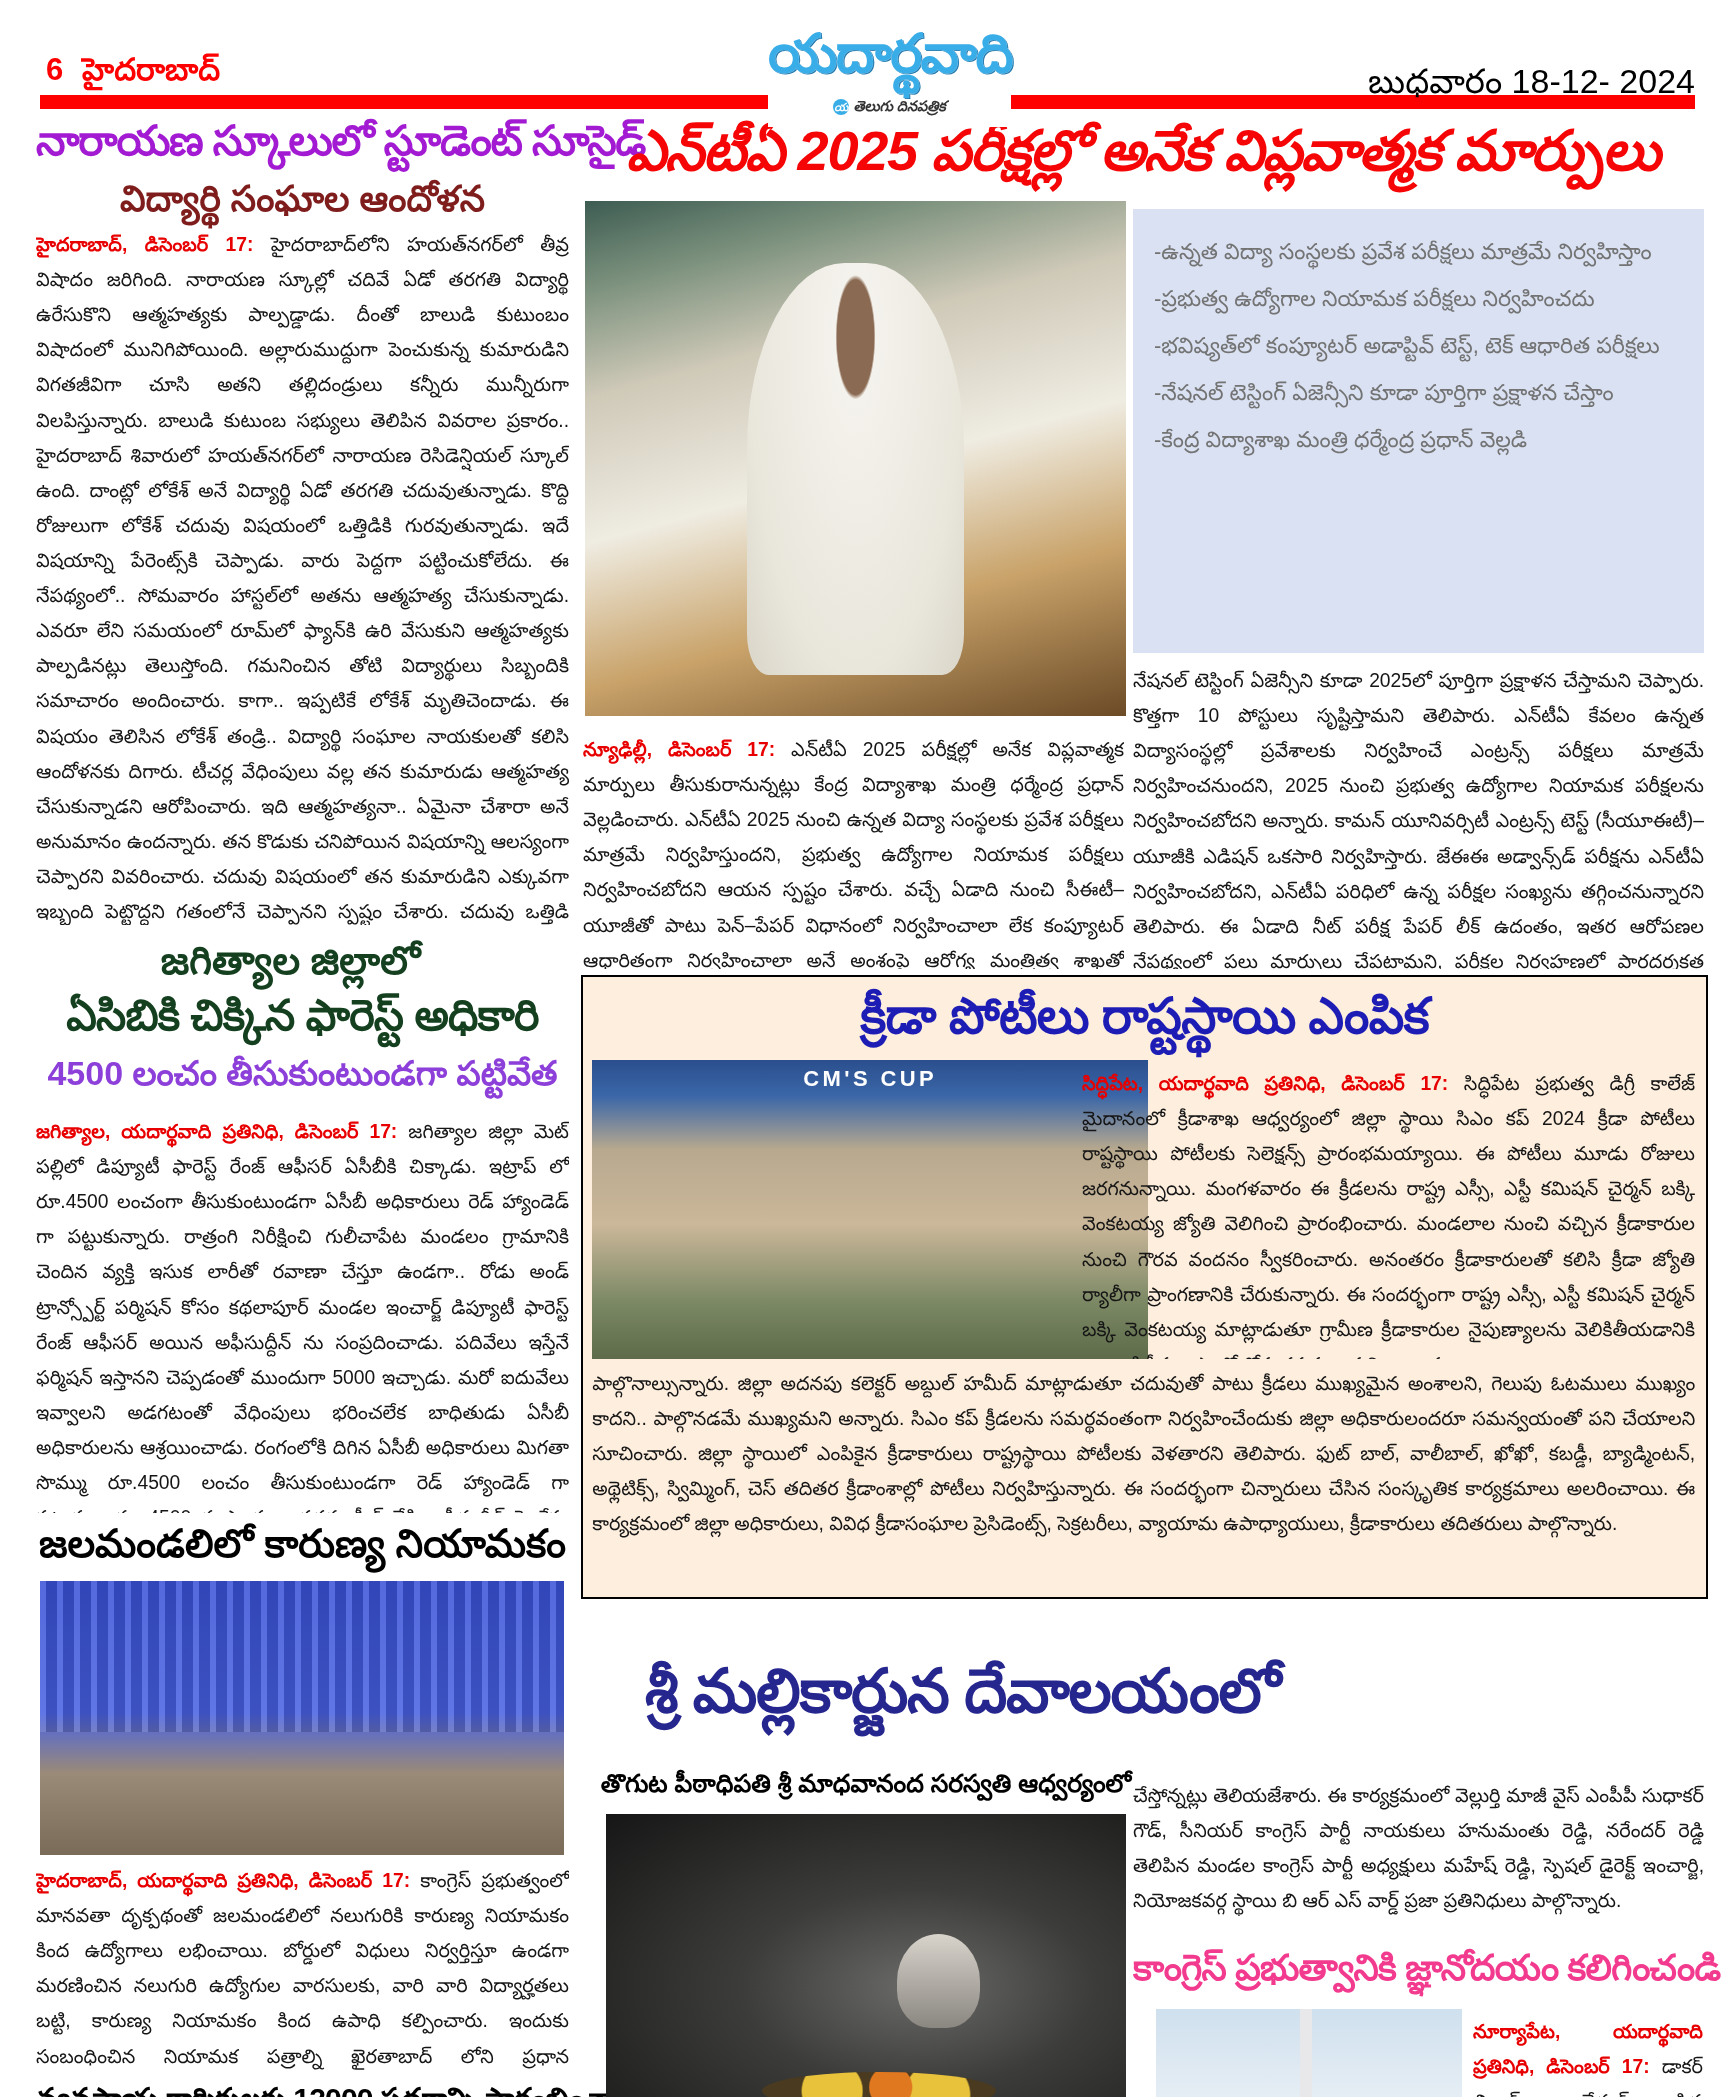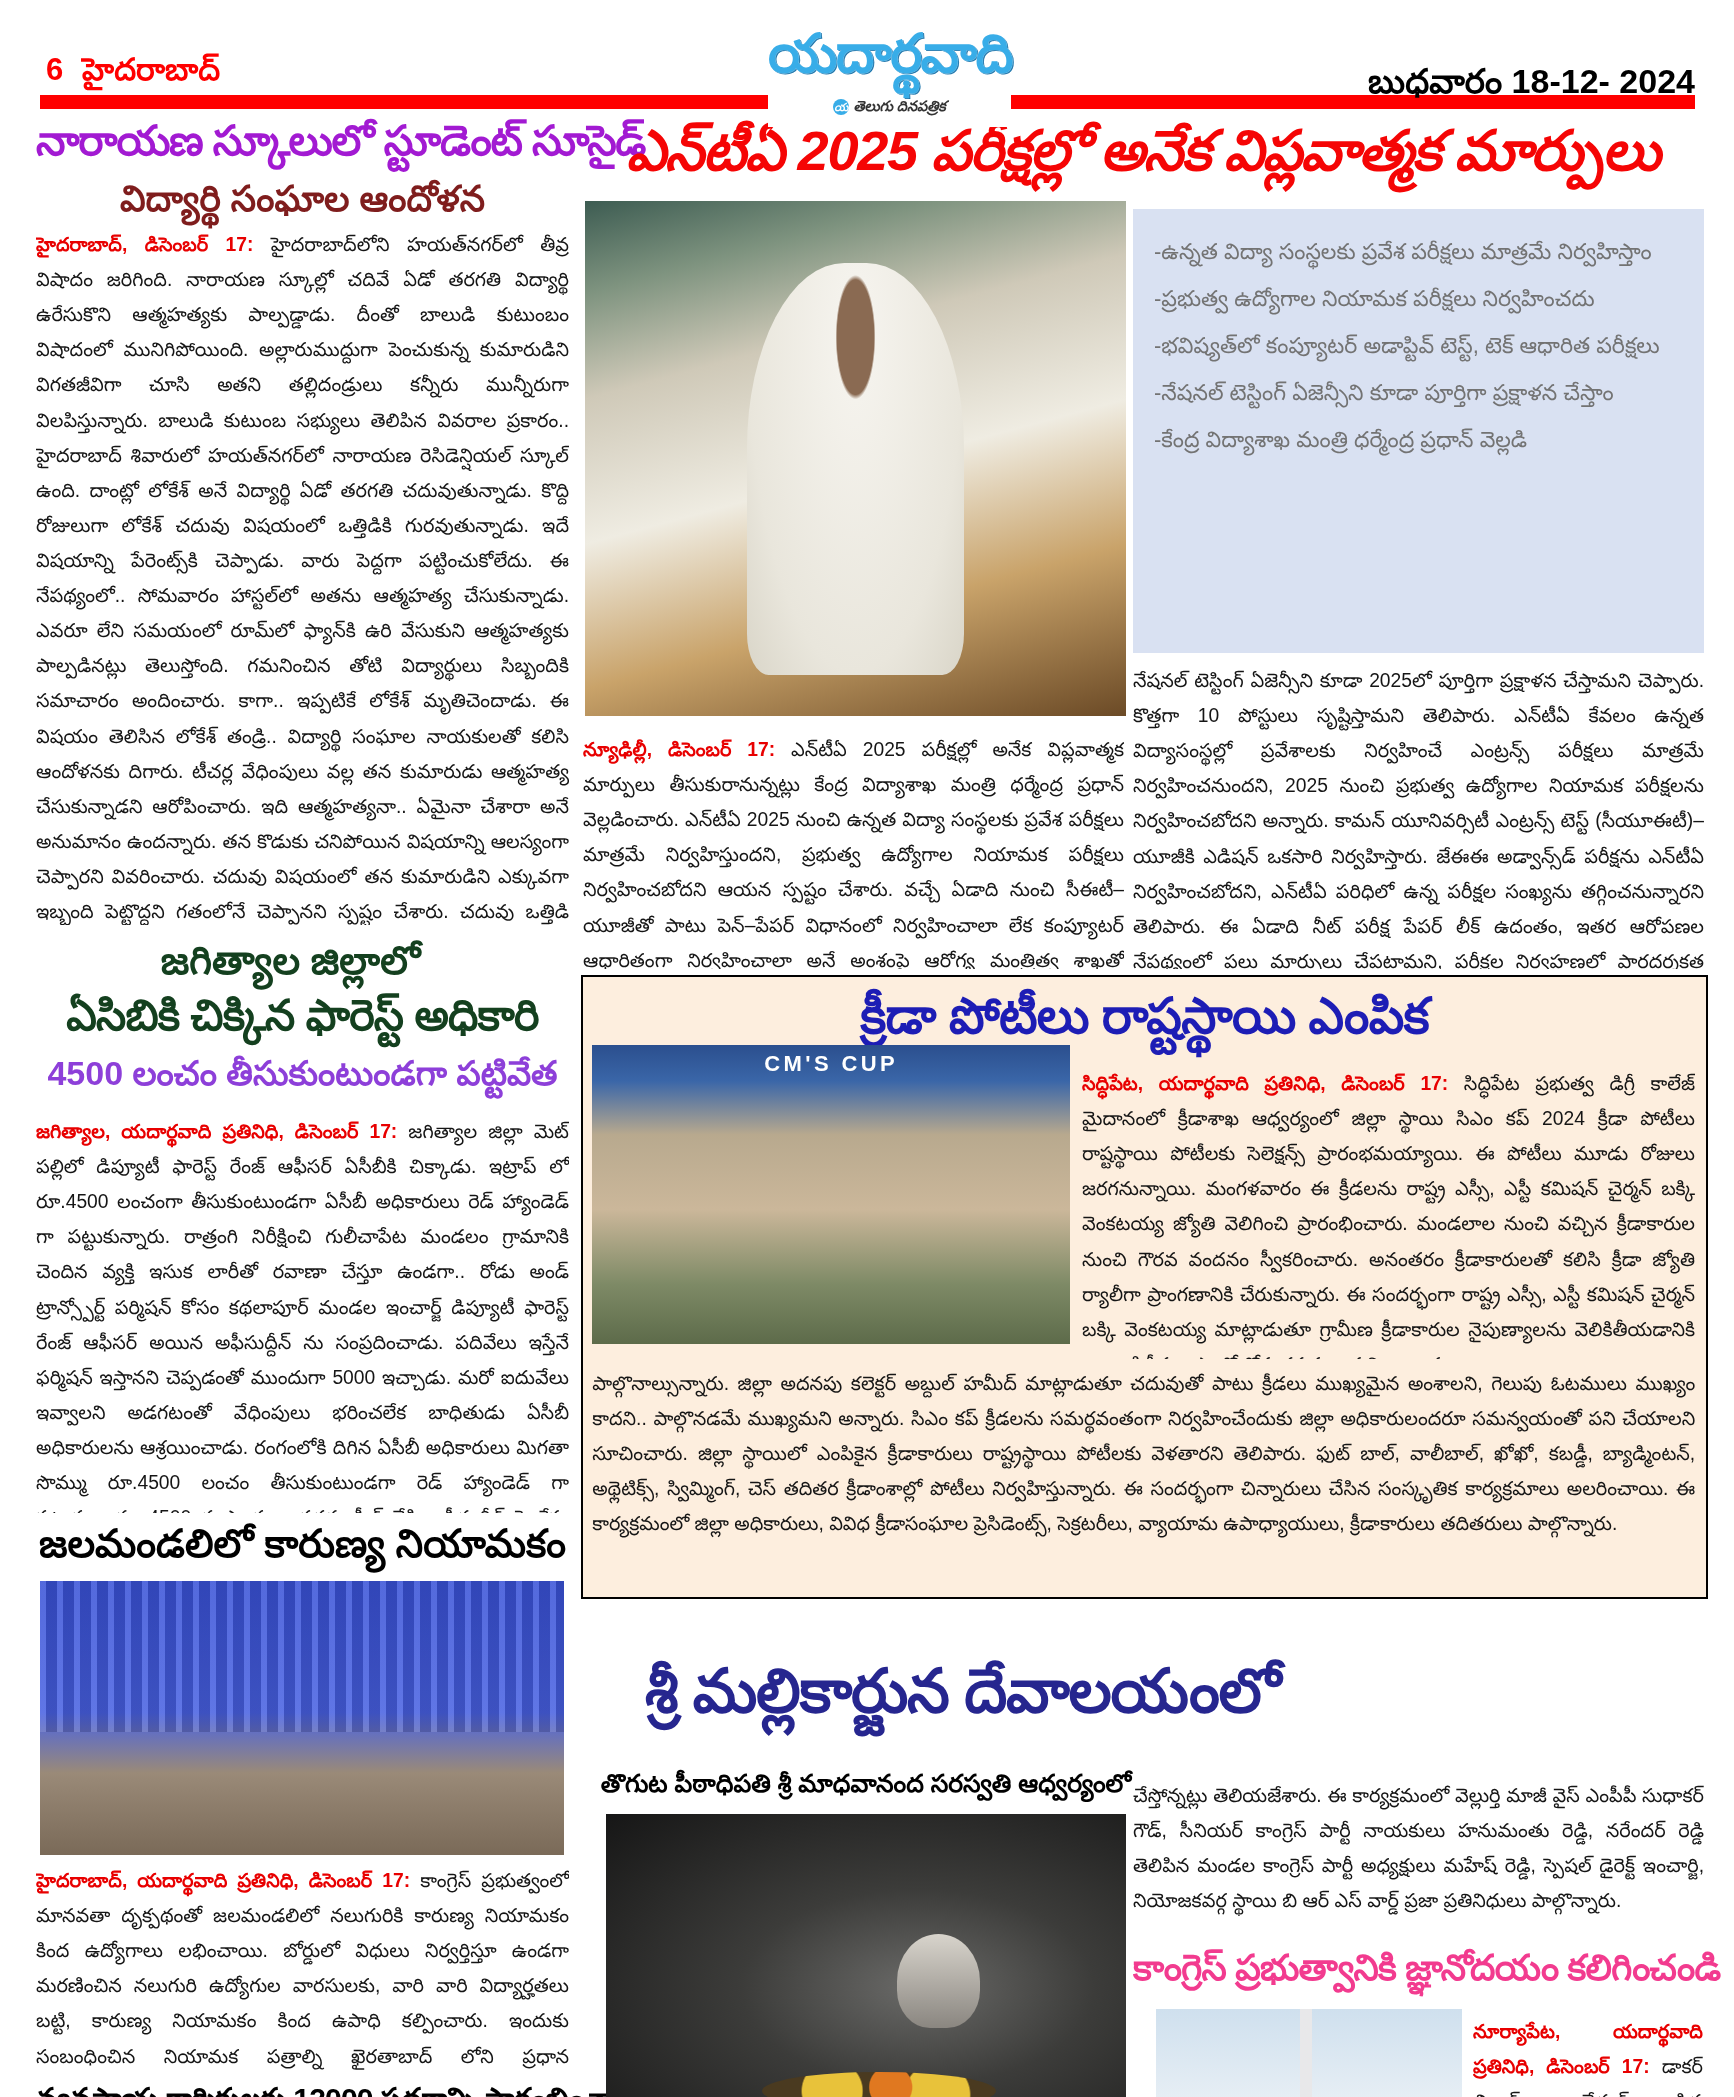--- a/index.html
+++ b/index.html
@@ -11,21 +11,21 @@
 
   
   .page-num{font-size:31px;font-weight:bold;color:#ff0000;}
   .red-bar{background:#ff0000;height:14.3px;}
   .masthead-box{background:#ffffff;z-index:3;text-align:center;}
   .masthead-title{font-size:54px;font-weight:bold;color:#38ade8;letter-spacing:-1.7px;
                   text-shadow:0 0 1.3px #ffffff,1.3px 1.3px 0 #0f6ea8;}
   .masthead-tagline{font-size:14.3px;font-style:italic;color:#333333;font-weight:bold;}
   .tag-dot{display:inline-block;width:16px;height:16px;border-radius:50%;background:#38ade8;
            color:#fff;font-size:11px;line-height:16px;text-align:center;vertical-align:middle;margin-right:4.2px;}
-  .page-date{font-size:34px;font-weight:bold;color:#000000;text-align:right;}
+  .page-date{font-size:34px;font-weight:normal;color:#000000;text-align:right;}
 
   
   .hl-a1{font-size:42px;font-weight:bold;color:#a21ad2;letter-spacing:-1.3px;}
   .hl-a1-sub{font-size:36px;font-weight:bold;color:#7f1d1d;}
   .hl-nta{font-size:56px;font-weight:bold;color:#f50505;letter-spacing:-1.3px;font-style:italic;}
   .hl-acb1{font-size:39px;font-weight:bold;color:#14401f;}
   .hl-acb2{font-size:43px;font-weight:bold;color:#14401f;letter-spacing:-0.8px;}
   .hl-acb3{font-size:34px;font-weight:bold;color:#8d3fd9;}
   .hl-sports{font-size:50px;font-weight:bold;color:#1d1db5;letter-spacing:-0.8px;}
   .hl-jala{font-size:39px;font-weight:bold;color:#000000;}
@@ -115,21 +115,21 @@
 
   <div class="abs hl-acb1 center nowrap" style="left:24px;top:939px;width:533px;">జగిత్యాల జిల్లాలో</div>
   <div class="abs hl-acb2 center nowrap" style="left:36px;top:991px;width:533px;">ఏసిబికి చిక్కిన ఫారెస్ట్ అధికారి</div>
   <div class="abs hl-acb3 center nowrap" style="left:36px;top:1054px;width:533px;">4500 లంచం తీసుకుంటుండగా పట్టివేత</div>
   <div class="abs body-text" style="left:36px;top:1114px;width:533px;height:399px;">
     <span class="dateline">జగిత్యాల, యదార్థవాది ప్రతినిధి, డిసెంబర్ 17: </span><span>జగిత్యాల జిల్లా మెట్ పల్లిలో డిప్యూటీ ఫారెస్ట్ రేంజ్ ఆఫీసర్ ఏసీబీకి చిక్కాడు. ఇట్రాప్ లో రూ.4500 లంచంగా తీసుకుంటుండగా ఏసీబీ అధికారులు రెడ్ హ్యాండెడ్ గా పట్టుకున్నారు. రాత్రంగి నిరీక్షించి గులీచాపేట మండలం గ్రామానికి చెందిన వ్యక్తి ఇసుక లారీతో రవాణా చేస్తూ ఉండగా.. రోడు అండ్ ట్రాన్స్పోర్ట్ పర్మిషన్ కోసం కథలాపూర్ మండల ఇంచార్జ్ డిప్యూటీ ఫారెస్ట్ రేంజ్ ఆఫీసర్ అయిన అఫీసుద్దీన్ ను సంప్రదించాడు. పదివేలు ఇస్తేనే ఫర్మిషన్ ఇస్తానని చెప్పడంతో ముందుగా 5000 ఇచ్చాడు. మరో ఐదువేలు ఇవ్వాలని అడగటంతో వేధింపులు భరించలేక బాధితుడు ఏసీబీ అధికారులను ఆశ్రయించాడు. రంగంలోకి దిగిన ఏసీబీ అధికారులు మిగతా సొమ్ము రూ.4500 లంచం తీసుకుంటుండగా రెడ్ హ్యాండెడ్ గా పట్టుకున్నారు. 4500 రూపాయలు నగదు సీజ్ చేసి ఆఫీసుద్దీన్ పై కేసు నమోదు చేసి దర్యాప్తు చేస్తున్నట్లు ఏసీబీ డీఎస్పీ రఘుమారెడ్డి తెలిపారు.</span>
   </div>
 
   <div class="abs sports-box" style="left:581px;top:975px;width:1123px;height:620px;">
     <div class="abs hl-sports center nowrap" style="left:0;top:10px;width:1123px;">క్రీడా పోటీలు రాష్టస్థాయి ఎంపిక</div>
-    <div class="abs photo ph-sports" style="left:9.2px;top:68px;width:478px;height:299px;">
+    <div class="abs photo ph-sports" style="left:9.2px;top:83px;width:556px;height:299px;">
       <div class="ph-sports-banner">CM'S CUP</div>
     </div>
     <div class="abs body-text" style="left:499px;top:89px;width:613px;height:293px;">
       <span class="dateline">సిద్ధిపేట, యదార్థవాది ప్రతినిధి, డిసెంబర్ 17: </span><span>సిద్ధిపేట ప్రభుత్వ డిగ్రీ కాలేజ్ మైదానంలో క్రీడాశాఖ ఆధ్వర్యంలో జిల్లా స్థాయి సిఎం కప్ 2024 క్రీడా పోటీలు రాష్టస్థాయి పోటీలకు సెలెక్షన్స్ ప్రారంభమయ్యాయి. ఈ పోటీలు మూడు రోజులు జరగనున్నాయి. మంగళవారం ఈ క్రీడలను రాష్ట్ర ఎస్సీ, ఎస్టీ కమిషన్ చైర్మన్ బక్కి వెంకటయ్య జ్యోతి వెలిగించి ప్రారంభించారు. మండలాల నుంచి వచ్చిన క్రీడాకారుల నుంచి గౌరవ వందనం స్వీకరించారు. అనంతరం క్రీడాకారులతో కలిసి క్రీడా జ్యోతి ర్యాలీగా ప్రాంగణానికి చేరుకున్నారు. ఈ సందర్భంగా రాష్ట్ర ఎస్సీ, ఎస్టీ కమిషన్ చైర్మన్ బక్కి వెంకటయ్య మాట్లాడుతూ గ్రామీణ క్రీడాకారుల నైపుణ్యాలను వెలికితీయడానికి ఇలాంటి క్రీడలు ఎంతో దోహదపడతాయని అన్నారు.</span>
     </div>
     <div class="abs body-text" style="left:9.2px;top:389px;width:1103px;height:222px;">
       <span>పాల్గొనాల్సున్నారు. జిల్లా అదనపు కలెక్టర్ అబ్దుల్ హమీద్ మాట్లాడుతూ చదువుతో పాటు క్రీడలు ముఖ్యమైన అంశాలని, గెలుపు ఓటములు ముఖ్యం కాదని.. పాల్గొనడమే ముఖ్యమని అన్నారు. సిఎం కప్ క్రీడలను సమర్థవంతంగా నిర్వహించేందుకు జిల్లా అధికారులందరూ సమన్వయంతో పని చేయాలని సూచించారు. జిల్లా స్థాయిలో ఎంపికైన క్రీడాకారులు రాష్ట్రస్థాయి పోటీలకు వెళతారని తెలిపారు. ఫుట్ బాల్, వాలీబాల్, ఖోఖో, కబడ్డీ, బ్యాడ్మింటన్, అథ్లెటిక్స్, స్విమ్మింగ్, చెస్ తదితర క్రీడాంశాల్లో పోటీలు నిర్వహిస్తున్నారు. ఈ సందర్భంగా చిన్నారులు చేసిన సంస్కృతిక కార్యక్రమాలు అలరించాయి. ఈ కార్యక్రమంలో జిల్లా అధికారులు, వివిధ క్రీడాసంఘాల ప్రెసిడెంట్స్, సెక్రటరీలు, వ్యాయామ ఉపాధ్యాయులు, క్రీడాకారులు తదితరులు పాల్గొన్నారు.</span>
     </div>
   </div>
 

